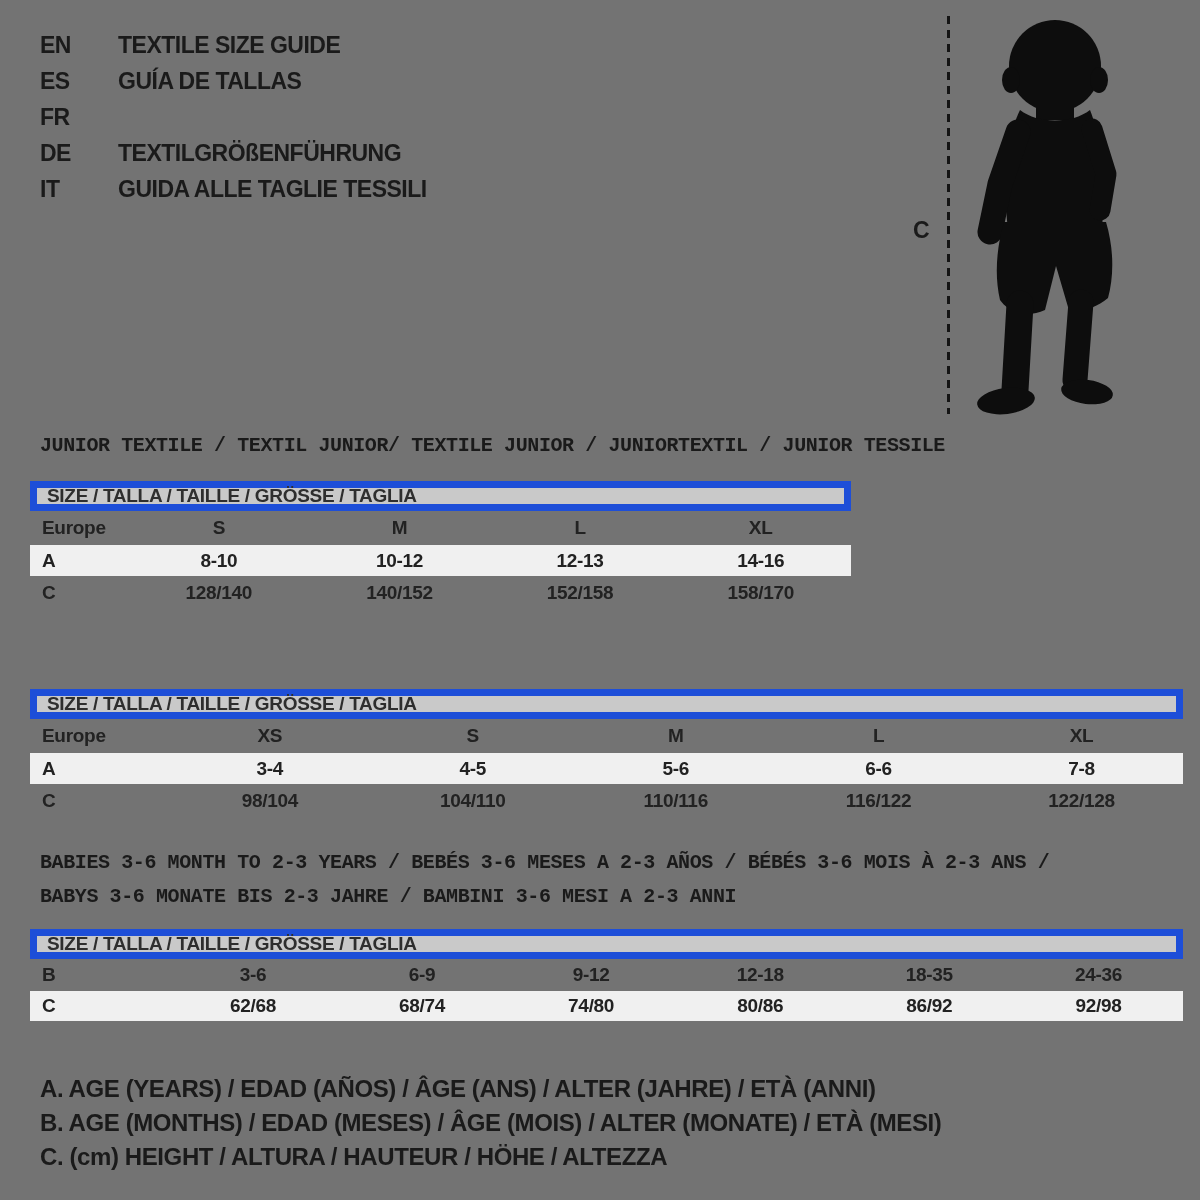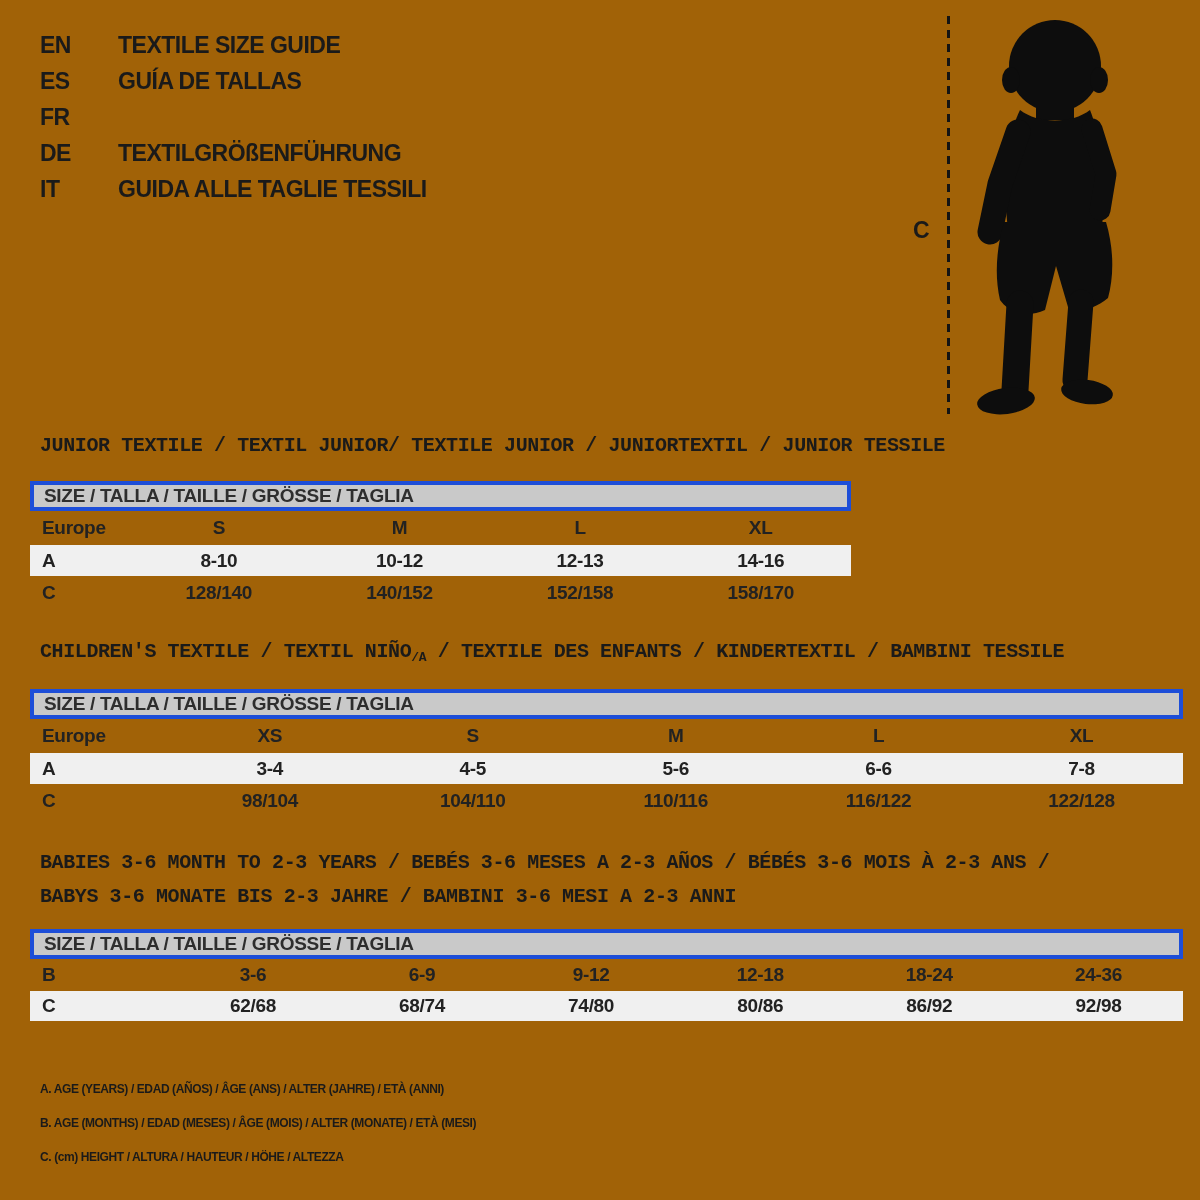--- a/index.html
+++ b/index.html
@@ -1,17 +1,17 @@
 <!DOCTYPE html>
 <html><head>
 <meta charset="utf-8">
 <style>
   html,body{margin:0;padding:0;background:#ffffff;}
   .canvas{
-    position:relative;width:1200px;height:1200px;background:#a16207;overflow:hidden;
+    position:relative;width:1200px;height:1200px;background:#737373;overflow:hidden;
     font-family:"Liberation Sans","DejaVu Sans",sans-serif;color:#1a1a1a;
   }
   
   .lang-header{position:absolute;left:40px;top:27px;}
   .lang-row{display:flex;height:36px;align-items:center;font-size:23px;font-weight:700;letter-spacing:-0.5px;}
   .lang-code{width:78px;}
   
   .dash-line{
     position:absolute;left:947px;top:16px;width:3px;height:398px;
     background:repeating-linear-gradient(180deg,#141414 0 8px,transparent 8px 14px);
@@ -25,36 +25,36 @@
   #babies-title{top:846px;line-height:34px;}
   .subscript{font-size:13px;position:relative;top:4px;font-weight:700;}
   
   .table{position:absolute;left:30px;}
   .t-junior{top:481px;width:821px;}
   .t-children{top:689px;width:1153px;}
   .t-babies{top:929px;width:1153px;}
   .thead{
     height:30px;box-sizing:border-box;display:flex;align-items:center;
     padding-left:10px;font-size:19px;font-weight:700;letter-spacing:-0.3px;color:#2e2e2e;
-    background:#c9c9c9;border:4px solid #1d4ed8;
+    background:#c9c9c9;border:7px solid #1d4ed8;
   }
   .trow{display:grid;align-items:center;font-size:19px;font-weight:700;letter-spacing:-0.3px;color:#222;}
   .cols4 .trow{grid-template-columns:12% repeat(4,1fr);}
   .cols5 .trow{grid-template-columns:12% repeat(5,1fr);}
   .cols6 .trow{grid-template-columns:12% repeat(6,1fr);}
   .trow .rlabel{padding-left:12px;text-align:left;}
   .trow .cell{text-align:center;}
   .trow.shaded{background:#f0f0f0;}
   .t-junior .tbody .trow:nth-child(1),.t-children .tbody .trow:nth-child(1){height:34px;}
   .t-junior .tbody .trow:nth-child(2),.t-children .tbody .trow:nth-child(2){height:31px;}
   .t-junior .tbody .trow:nth-child(3),.t-children .tbody .trow:nth-child(3){height:34px;}
   .t-babies .tbody .trow:nth-child(1){height:32px;}
   .t-babies .tbody .trow:nth-child(2){height:30px;}
   
-  .legend{position:absolute;left:40px;top:1072px;font-size:12px;font-weight:700;letter-spacing:-0.4px;line-height:34px;}
+  .legend{position:absolute;left:40px;top:1072px;font-size:24px;font-weight:700;letter-spacing:-0.4px;line-height:34px;}
 </style>
 </head>
 <body>
 
 <div class="canvas">
 
   <div class="lang-header">
       <div class="lang-row">
         <span class="lang-code">EN</span>
         <span>TEXTILE SIZE GUIDE</span>
@@ -116,21 +116,20 @@
         <div class="trow">
           <div class="rlabel">C</div>
           <div class="cell">128/140</div>
           <div class="cell">140/152</div>
           <div class="cell">152/158</div>
           <div class="cell">158/170</div>
         </div>
       </div>
   </div>
 
-  <div class="section-title" id="children-title"><span>CHILDREN'S TEXTILE / TEXTIL NIÑO</span><span class="subscript">/A</span><span> / TEXTILE DES ENFANTS / KINDERTEXTIL / BAMBINI TESSILE</span></div>
   <div class="table t-children cols5">
     <div class="thead">SIZE / TALLA / TAILLE / GRÖSSE / TAGLIA</div>
     <div class="tbody">
         <div class="trow">
           <div class="rlabel">Europe</div>
           <div class="cell">XS</div>
           <div class="cell">S</div>
           <div class="cell">M</div>
           <div class="cell">L</div>
           <div class="cell">XL</div>
@@ -160,21 +159,21 @@
   </div>
   <div class="table t-babies cols6">
     <div class="thead">SIZE / TALLA / TAILLE / GRÖSSE / TAGLIA</div>
     <div class="tbody">
         <div class="trow">
           <div class="rlabel">B</div>
           <div class="cell">3-6</div>
           <div class="cell">6-9</div>
           <div class="cell">9-12</div>
           <div class="cell">12-18</div>
-          <div class="cell">18-24</div>
+          <div class="cell">18-35</div>
           <div class="cell">24-36</div>
         </div>
         <div class="trow shaded">
           <div class="rlabel">C</div>
           <div class="cell">62/68</div>
           <div class="cell">68/74</div>
           <div class="cell">74/80</div>
           <div class="cell">80/86</div>
           <div class="cell">86/92</div>
           <div class="cell">92/98</div>

